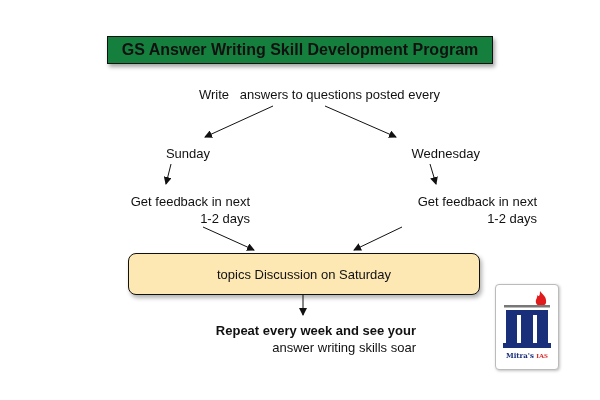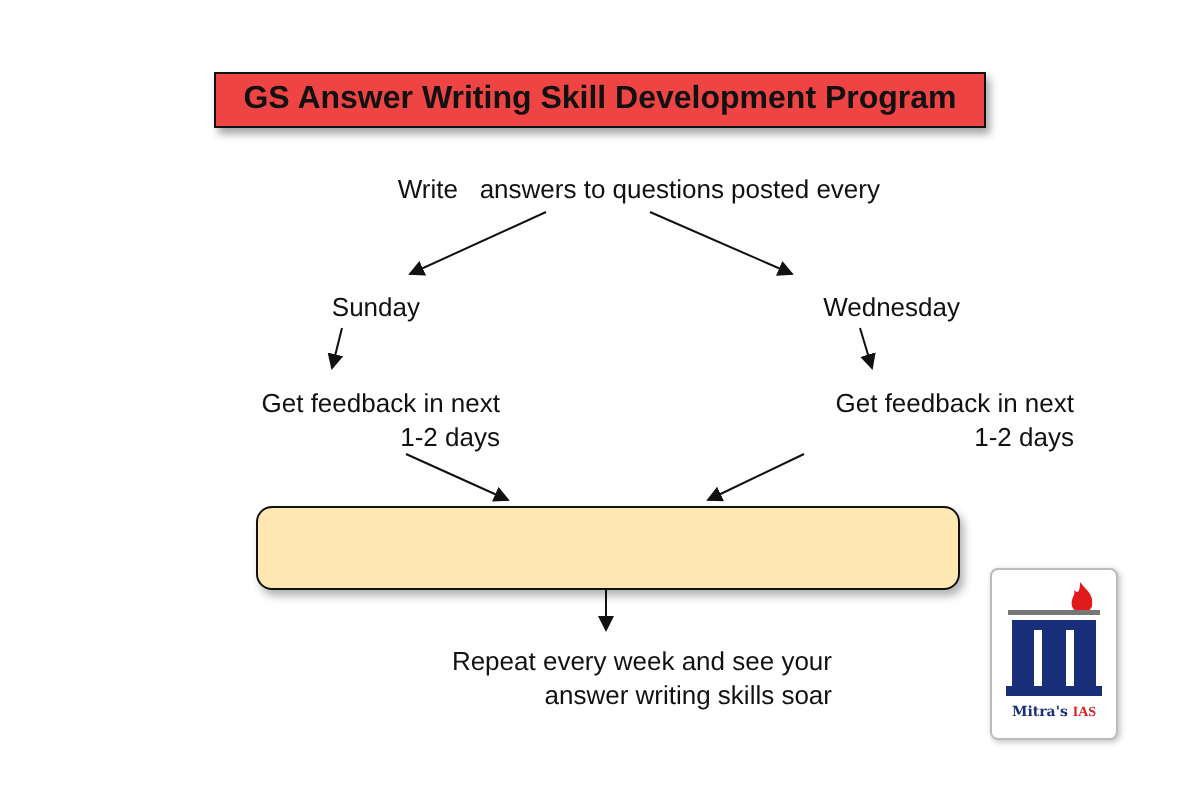--- a/index.html
+++ b/index.html
@@ -3,21 +3,21 @@
 <meta charset="utf-8">
 <style>
   html, body { margin: 0; padding: 0; }
   body {
     width: 600px; height: 400px; background: #ffffff;
     position: relative; overflow: hidden;
     font-family: "Liberation Sans", sans-serif; color: #111;
   }
   .title-box {
     position: absolute; left: 107px; top: 36px; width: 384px; height: 26px;
-    background: #ef4444; border: 1.5px solid #111;
+    background: #15803d; border: 1.5px solid #111;
     box-shadow: 2px 3px 4px rgba(0,0,0,0.35);
     display: flex; align-items: center; justify-content: center;
     font-weight: bold; font-size: 16px; color: #111;
   }
   .txt {
     position: absolute; font-size: 13px; text-align: right; line-height: 17px; color: #111;
     white-space: pre;
   }
   .model-box {
     position: absolute; left: 128px; top: 253px; width: 350px; height: 40px;
@@ -62,23 +62,24 @@
 <div class="txt" style="left:160px; top:86px; width:280px;">Write   answers to questions posted every</div>
 <div class="txt" style="left:120px; top:145px; width:90px;">Sunday</div>
 <div class="txt" style="left:380px; top:145px; width:100px;">Wednesday</div>
 
 <div class="txt" style="left:80px; top:193px; width:170px;">Get feedback in next</div>
 <div class="txt" style="left:80px; top:210px; width:170px;">1-2 days</div>
 <div class="txt" style="left:367px; top:193px; width:170px;">Get feedback in next</div>
 <div class="txt" style="left:367px; top:210px; width:170px;">1-2 days</div>
 
 <div class="model-box">
+  <span>topics Discussion on Saturday</span>
 </div>
 
-<div class="txt" style="left:190px; top:322px; width:226px;">Repeat every week and see your</div>
+<div class="txt" style="left:190px; top:322px; width:226px;font-weight:bold;">Repeat every week and see your</div>
 <div class="txt" style="left:190px; top:339px; width:226px;">answer writing skills soar</div>
 
 <div class="logo">
   <svg width="62" height="66" style="position:absolute;left:0;top:0;">
     <path d="M44,6 C47,10 51,12 50,18 C49,22 41,22 40,18 C39,14 42,13 41,10 C43,12 44,11 44,6 Z" fill="#e11b1b"></path>
     <rect x="8" y="20" width="46" height="2.5" fill="#777"></rect>
     <rect x="10" y="25" width="42" height="5" fill="#1a2f7a"></rect>
     <rect x="10" y="25" width="11" height="38" fill="#1a2f7a"></rect>
     <rect x="25" y="25" width="12" height="38" fill="#1a2f7a"></rect>
     <rect x="41" y="25" width="11" height="38" fill="#1a2f7a"></rect>

